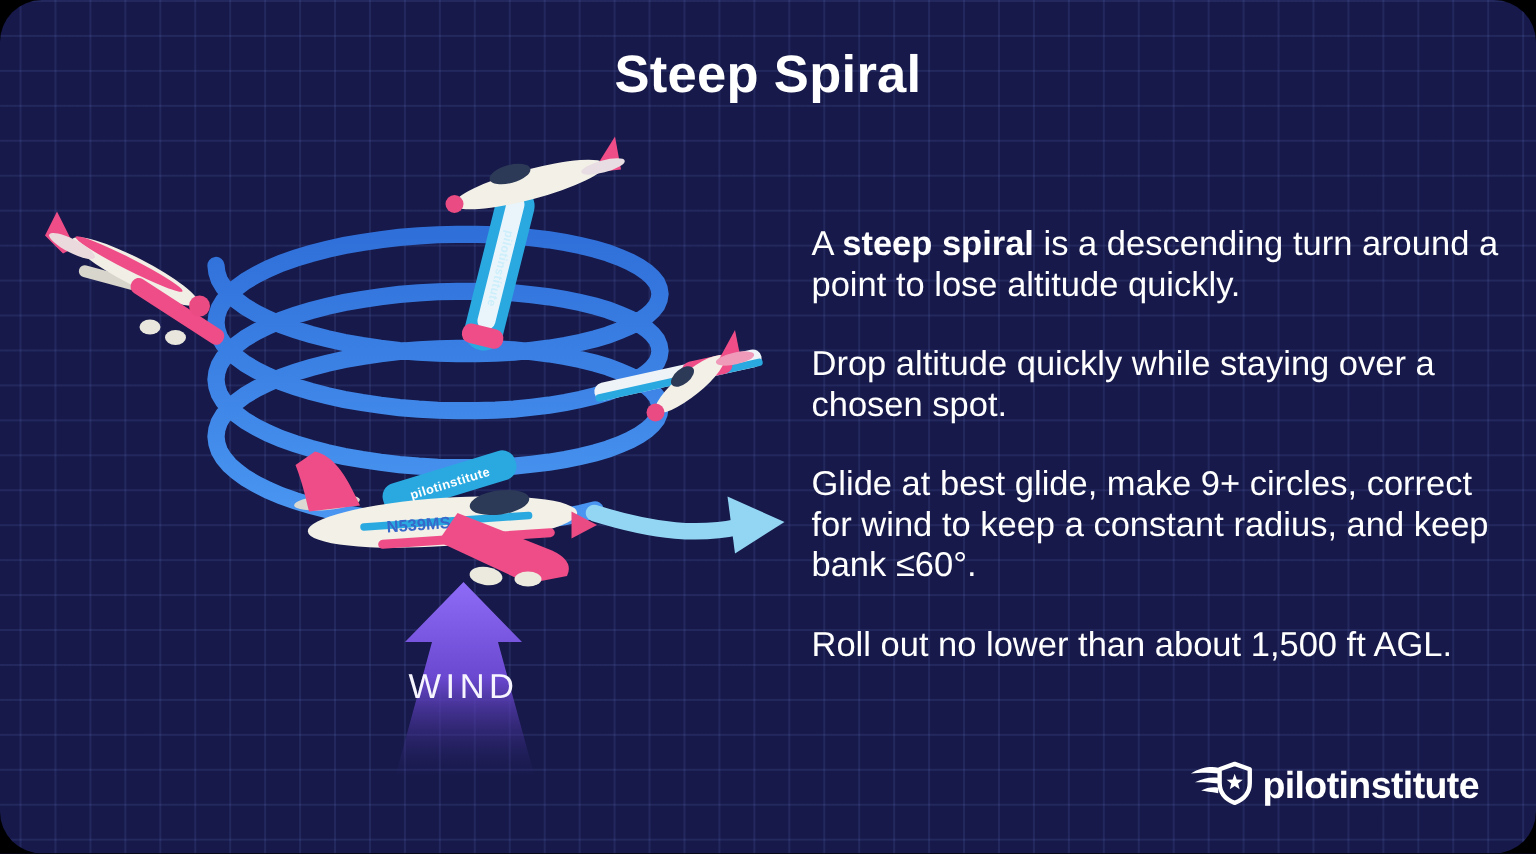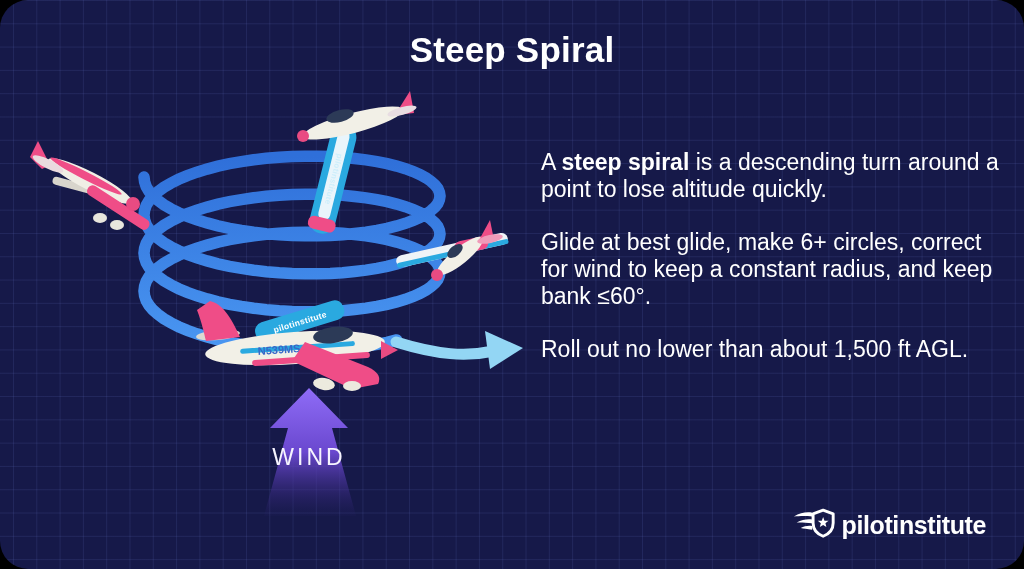--- a/index.html
+++ b/index.html
@@ -122,21 +122,22 @@
         <path d="M 305 257 L 368 282 Q 383 289 378 299 L 352 304 L 292 276 Z" fill="#ef4d87"></path>
         <polygon points="381,256 398,265 381,274" fill="#e94b82"></polygon>
         <ellipse cx="324" cy="299" rx="11" ry="6" transform="rotate(8 324 299)" fill="#eceade"></ellipse>
         <ellipse cx="352" cy="301" rx="9" ry="5" fill="#eceade"></ellipse>
       </g>
     </svg>
   </div>
 
   <div class="copy">
     <p><span>A </span><strong>steep spiral</strong><span> is a descending turn around a point to lose altitude quickly.</span></p>
-    <p>Glide at best glide, make 6+ circles, correct for wind to keep a constant radius, and keep bank ≤60°.</p>
+    <p>Drop altitude quickly while staying over a chosen spot.</p>
+    <p>Glide at best glide, make 9+ circles, correct for wind to keep a constant radius, and keep bank ≤60°.</p>
     <p>Roll out no lower than about 1,500 ft AGL.</p>
   </div>
 
   <div class="logo">
     <span>
       <svg width="42" height="32" viewBox="0 0 46 32">
         <g fill="#ffffff">
           <path d="M1 9 C8 4.5 16 3.5 21 4.8 L21 9 C13 8 6 8.6 1 9 Z"></path>
           <path d="M4 15.5 C10 12.3 16 11.4 21 12.2 L21 16.4 C14 15.4 8 15.4 4 15.5 Z"></path>
           <path d="M8.5 21.5 C12.5 19.4 17 18.6 21 19.4 L21 23.4 C15.5 22.4 11.5 22.2 8.5 21.5 Z"></path>

